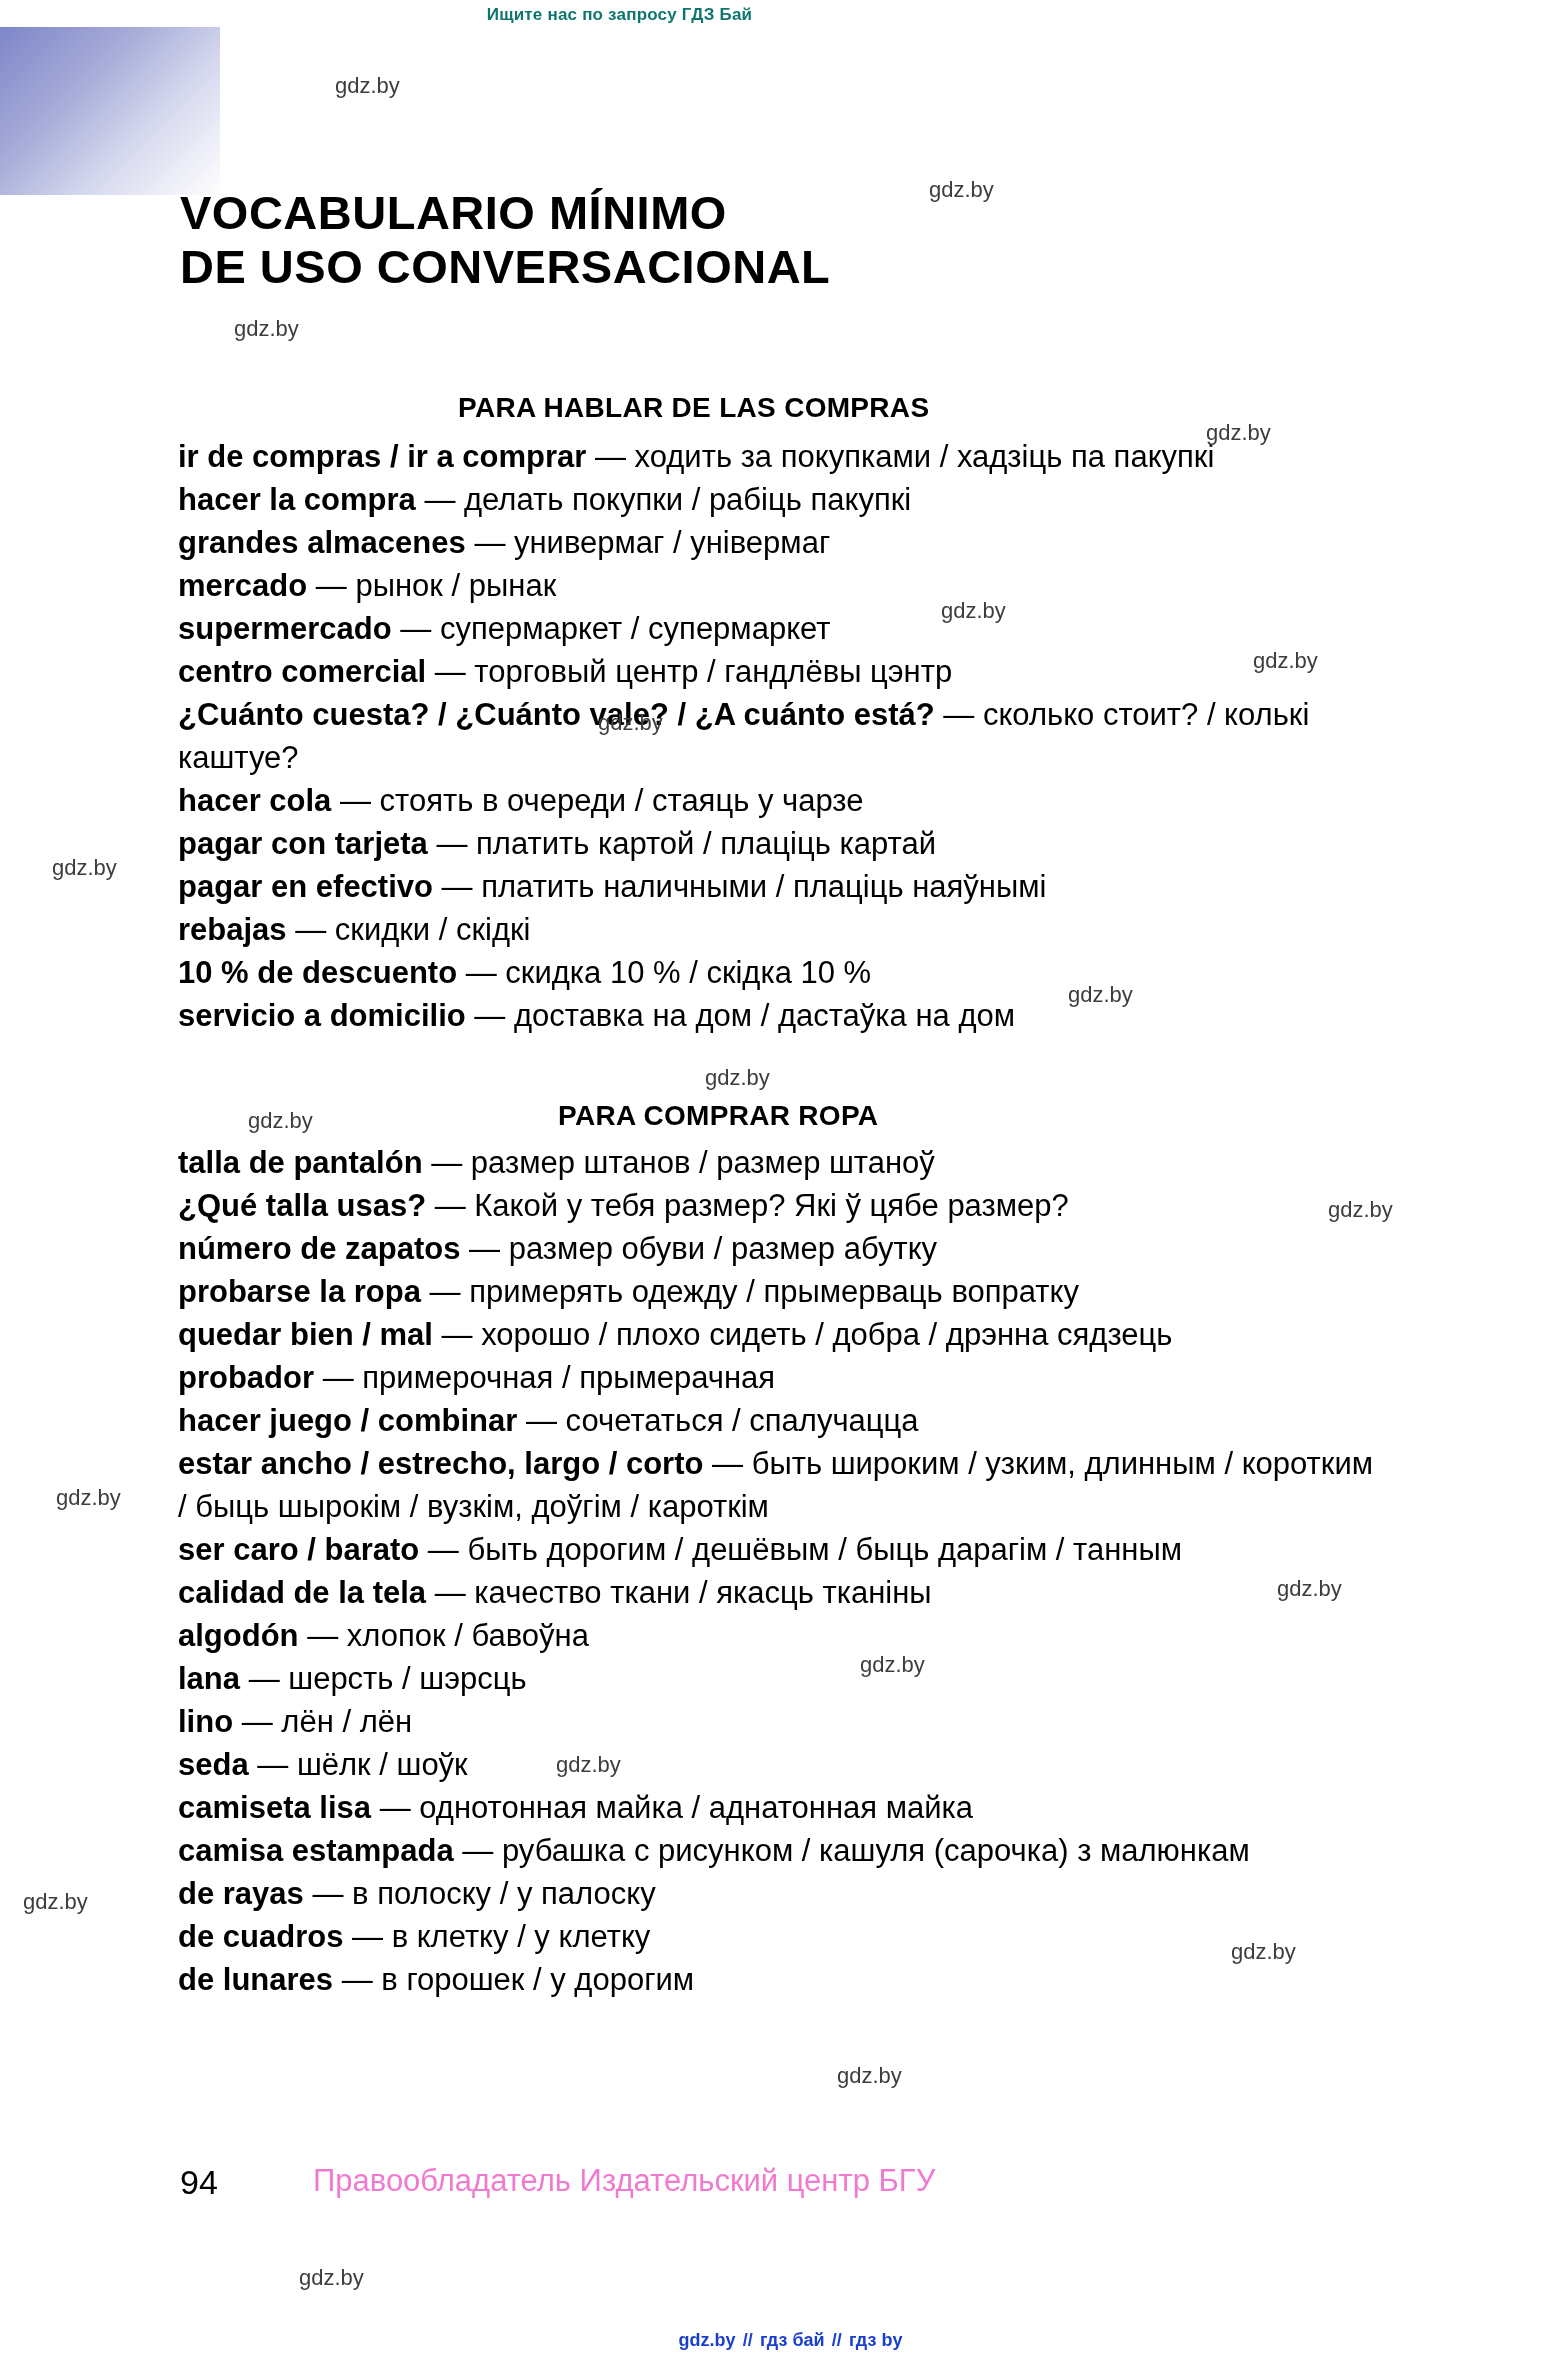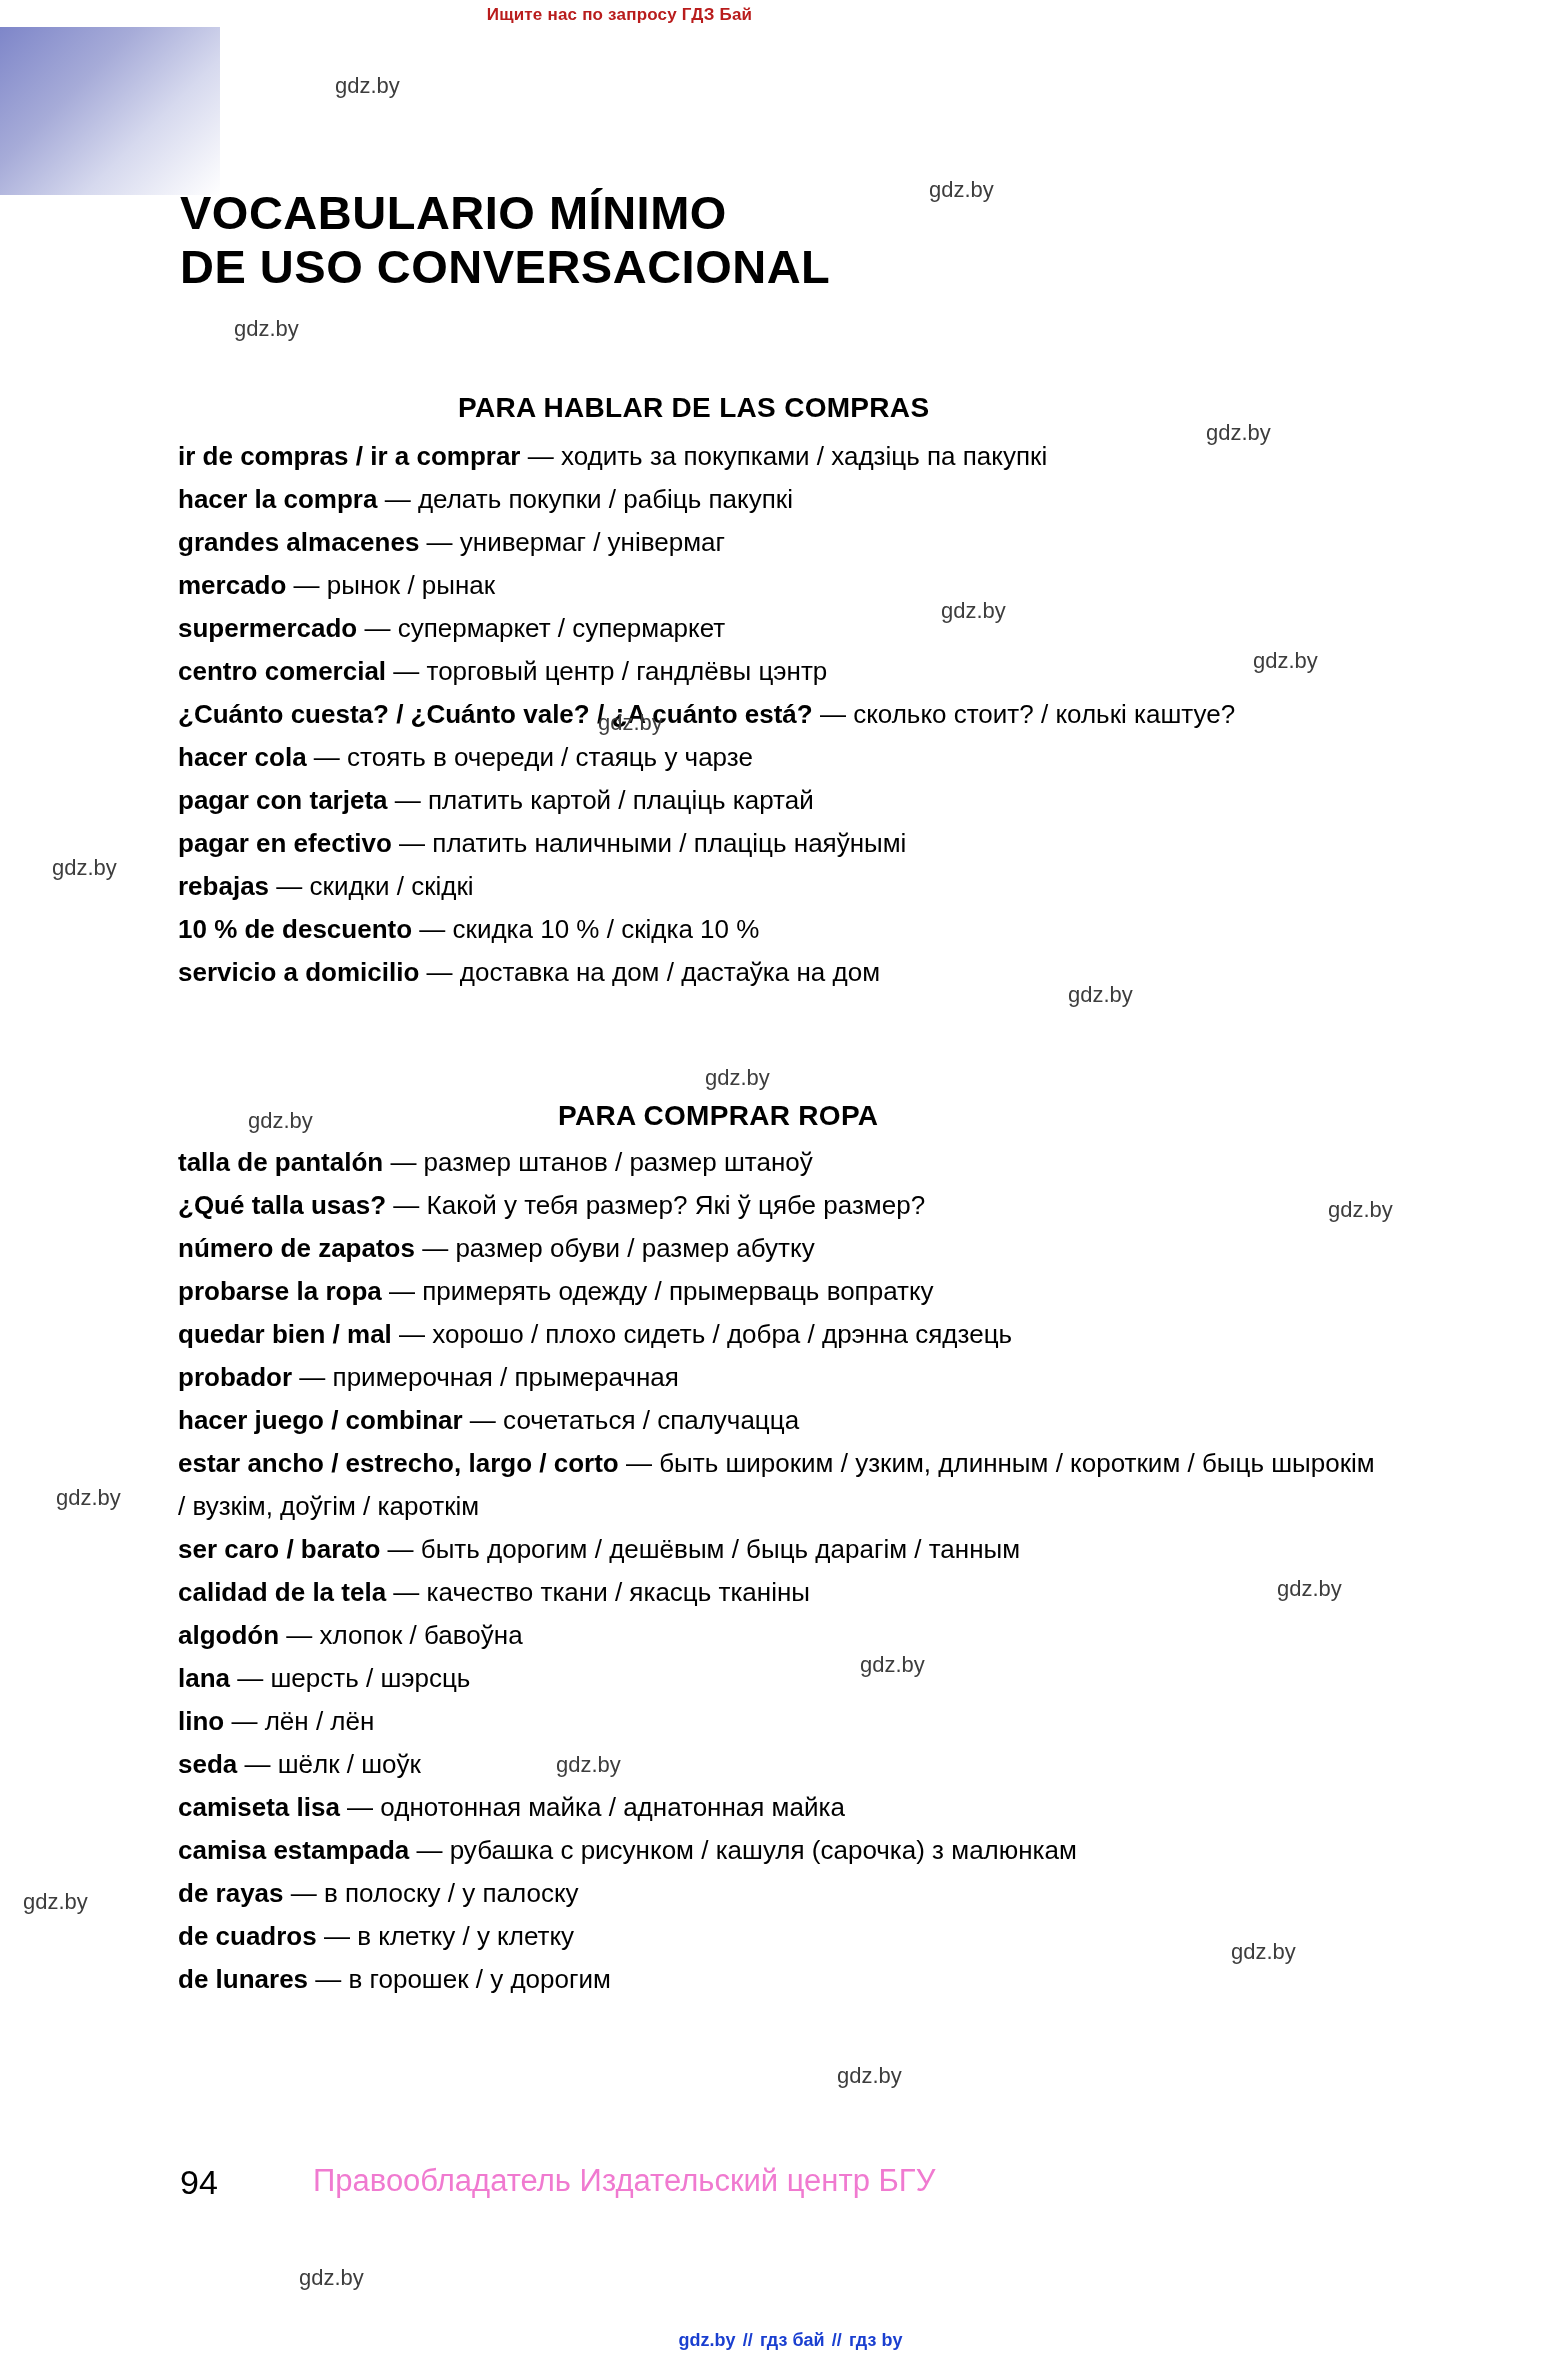--- a/index.html
+++ b/index.html
@@ -17,21 +17,21 @@
 
   
   .top-banner {
     position: absolute;
     top: 5.4px;
     left: 0;
     width: 1239px;
     text-align: center;
     font-size: 17px;
     font-weight: bold;
-    color: #b91c1c;
+    color: #0f766e;
     letter-spacing: 0.2px;
   }
 
   
   .corner-block {
     position: absolute;
     top: 27px;
     left: 0;
     width: 220px;
     height: 168px;
@@ -67,21 +67,21 @@
     letter-spacing: 0.3px;
   }
   .section-head.sh1 { left: 458px; top: 392px; }
   .section-head.sh2 { left: 558px; top: 1100px; }
 
   .entries {
     position: absolute;
     left: 178px;
     top: 435px;
     width: 1206px;
-    font-size: 26px;
+    font-size: 31px;
     line-height: 43px;
     color: #000;
   }
   .entries.second {
     top: 1141px;
   }
   .entry {
     white-space: normal;
   }
   .entry b {

